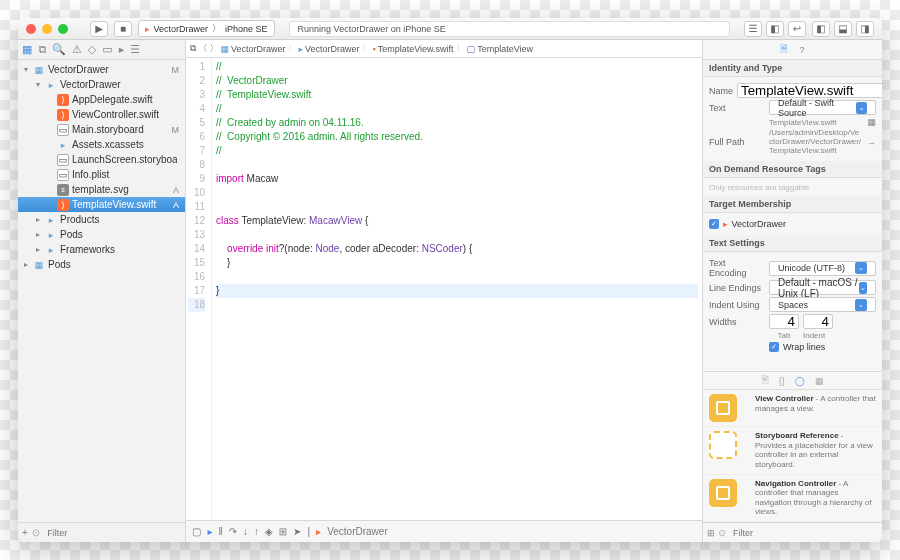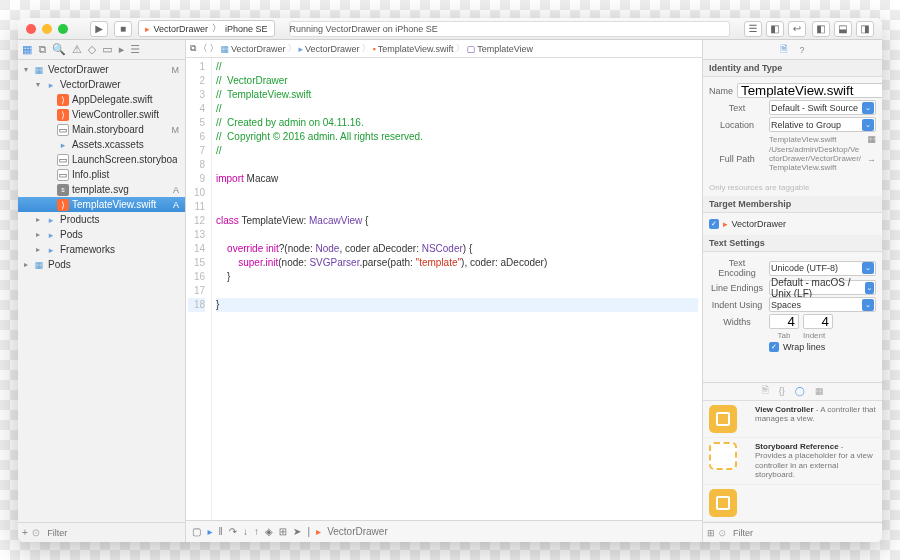--- a/index.html
+++ b/index.html
@@ -4,21 +4,21 @@
 <style>
 * { margin: 0; padding: 0; box-sizing: border-box; font-family: -apple-system, "Helvetica Neue", sans-serif; }
 body { background: repeating-conic-gradient(#eee 0% 25%, #fff 0% 50%) 50% / 20px 20px; width: 900px; height: 560px; padding: 18px; }
 .window { width: 864px; height: 524px; background: #f6f6f6; border-radius: 6px; box-shadow: 0 8px 30px rgba(0,0,0,0.25); overflow: hidden; display: flex; flex-direction: column; font-size: 10px; color: #333; }
 .titlebar { height: 22px; background: linear-gradient(#f9f9f9,#ececec); border-bottom: 1px solid #d0d0d0; display: flex; align-items: center; padding: 0 8px; gap: 6px; }
 .dot { width: 10px; height: 10px; border-radius: 50%; }
 .red { background: #ff5f57; } .yellow { background: #febc2e; } .green { background: #28c840; }
 .tb-btn { width: 18px; height: 16px; border: 1px solid #ccc; border-radius: 3px; background: #fff; display: flex; align-items: center; justify-content: center; color: #666; }
 .tb-group { display: flex; gap: 4px; align-items: center; }
 .tb-scheme { border: 1px solid #ccc; border-radius: 3px; background: #fff; padding: 1px 6px; display: flex; align-items: center; gap: 4px; font-size: 9px; }
-.tb-status { flex: 1; margin: 0 8px; background: #fff; border: 1px solid #ddd; border-radius: 3px; padding: 2px 0; font-size: 9px; color: #555; }
+.tb-status { flex: 1; margin: 0 8px; background: #fff; border: 1px solid #ddd; border-radius: 3px; padding: 2px 8px; font-size: 9px; color: #555; }
 .main { flex: 1; display: flex; overflow: hidden; }
 .nav { width: 168px; background: #f2f2f2; border-right: 1px solid #d8d8d8; display: flex; flex-direction: column; }
 .nav-tabs { height: 20px; border-bottom: 1px solid #d8d8d8; display: flex; align-items: center; padding: 0 4px; gap: 6px; }
 .nav-tabs span { color: #888; font-size: 11px; }
 .tree { flex: 1; overflow: auto; padding: 2px 0; }
 .tree-row { display: flex; align-items: center; height: 15px; padding-right: 4px; cursor: default; }
 .tree-row.sel { background: linear-gradient(#5aa7e8,#3d8fd9); color: #fff; }
 .disc { display: inline-block; width: 8px; text-align: center; color: #888; font-size: 8px; }
 .tree-row.sel .disc { color: #fff; }
 .ficon { width: 12px; height: 12px; margin: 0 3px; display: inline-flex; align-items: center; justify-content: center; font-size: 9px; }
@@ -41,23 +41,23 @@
 .lines div { height: 14px; line-height: 14px; white-space: pre; }
 .cur { background: #e8f3ff; }
 .kw { color: #c800a4; } .type { color: #6f41a7; } .str { color: #d12f1b; } .cmt { color: #1e9e33; }
 .debug { height: 22px; border-top: 1px solid #d8d8d8; background: #f6f6f6; display: flex; align-items: center; padding: 0 6px; gap: 6px; color: #777; }
 .insp { width: 180px; background: #f6f6f6; border-left: 1px solid #d8d8d8; display: flex; flex-direction: column; overflow: auto; font-size: 9px; }
 .insp-tabs { height: 20px; border-bottom: 1px solid #d8d8d8; display: flex; justify-content: center; align-items: center; gap: 12px; color: #888; }
 .insp-tabs .active { color: #4a90e2; }
 .sect-h { background: #f0f0f0; padding: 3px 6px; font-weight: 600; color: #555; border-bottom: 1px solid #ddd; }
 .sect { padding: 4px 6px; }
 .frow { display: flex; align-items: center; margin: 2px 0; gap: 4px; }
-.flab { width: 56px; text-align: center; color: #666; }
+.flab { width: 56px; text-align: left; color: #666; }
 .finput { flex: 1; background: #fff; border: 1px solid #ccc; border-radius: 2px; padding: 1px 3px; height: 15px; }
-.fsel { flex: 1; background: #fff; border: 1px solid #ccc; border-radius: 2px; padding: 1px 1px; height: 15px; display: flex; justify-content: space-between; align-items: center; }
+.fsel { flex: 1; background: #fff; border: 1px solid #ccc; border-radius: 2px; padding: 1px 8px; height: 15px; display: flex; justify-content: space-between; align-items: center; }
 .fsel .arr { background: #4a90e2; color: #fff; width: 12px; height: 12px; border-radius: 2px; display: flex; align-items: center; justify-content: center; font-size: 7px; }
 .small { font-size: 8px; color: #888; }
 .lib { border-top: 1px solid #d8d8d8; }
 .lib-tabs { height: 18px; display: flex; justify-content: center; align-items: center; gap: 10px; color: #aaa; border-bottom: 1px solid #ddd; }
 .lib-tabs .active { color: #4a90e2; }
 .lib-item { display: flex; padding: 4px 6px; gap: 18px; border-bottom: 1px solid #eee; }
 .lib-ico { width: 28px; height: 28px; border-radius: 5px; display: flex; align-items: center; justify-content: center; flex-shrink: 0; }
 .lib-ico.y1 { background: #f5bc42; }
 .lib-ico.y2 { background: #fff; border: 2px dashed #f5bc42; }
 .lib-desc { font-size: 8px; color: #777; line-height: 1.2; }
@@ -248,21 +248,20 @@
           <div><span class="cmt">//  Created by admin on 04.11.16.</span></div>
           <div><span class="cmt">//  Copyright © 2016 admin. All rights reserved.</span></div>
           <div><span class="cmt">//</span></div>
           <div></div>
           <div><span class="kw">import</span><span> Macaw</span></div>
           <div></div>
           <div></div>
           <div><span class="kw">class</span><span> TemplateView: </span><span class="type">MacawView</span><span> {</span></div>
           <div></div>
           <div><span class="kw">    override</span><span class="kw"> init</span><span>?(node: </span><span class="type">Node</span><span>, coder aDecoder: </span><span class="type">NSCoder</span><span>) {</span></div>
-          <div><span class="kw">        super</span><span>.</span><span class="kw">init</span><span>(node: </span><span class="type">SVGParser</span><span>.parse(path: </span><span class="str">"template"</span><span>), coder: aDecoder)</span></div>
           <div>    }</div>
           <div></div>
           <div class="cur">}</div>
         </div>
       </div>
       <div class="debug">
         <span>▢</span>
         <span style="color:#4a90e2">▸</span>
         <span>‖</span>
         <span>↷</span>
@@ -289,37 +288,31 @@
             <input class="finput" value="TemplateView.swift" style="">
           </div>
         <div class="frow">
             <span class="flab">Text</span>
             <div class="fsel">
               <span>Default - Swift Source</span>
               <span class="arr">⌄</span>
             </div>
           </div>
         <div class="frow">
-            <span class="flab">Location</span>
-            <div class="fsel">
-              <span>Relative to Group</span>
-              <span class="arr">⌄</span>
-            </div>
-          </div>
-        <div class="frow">
             <span class="flab"></span>
             <span class="small">TemplateView.swift</span>
             <span style="margin-left:auto;color:#888">▦</span>
           </div>
         <div class="frow">
             <span class="flab">Full Path</span>
             <span class="small" style="flex:1;word-break:break-all;line-height:1.1">/Users/admin/Desktop/VectorDrawer/VectorDrawer/TemplateView.swift</span>
             <span style="color:#888">→</span>
           </div>
       </div>
+      <div class="sect-h">On Demand Resource Tags</div>
       <div class="sect"><span class="small" style="color:#bbb">Only resources are taggable</span></div>
       <div class="sect-h">Target Membership</div>
       <div class="sect">
           <div class="frow">
             <span class="chk">✓</span>
             <span style="color:#ff6b35">▸</span>
             <span>VectorDrawer</span>
           </div>
         </div>
       <div class="sect-h">Text Settings</div>
@@ -379,20 +372,21 @@
             <div class="lib-item">
               <div class="lib-ico y2">
                 <div style="width:14px;height:14px;border:2px solid #fff;border-radius:2px"></div>
               </div>
               <div class="lib-desc"><b>Storyboard Reference</b> - Provides a placeholder for a view controller in an external storyboard.</div>
             </div>
             <div class="lib-item">
               <div class="lib-ico y1">
                 <div style="width:14px;height:14px;border:2px solid #fff;border-radius:2px"></div>
               </div>
+              <div class="lib-desc"><b>Navigation Controller</b> - A controller that manages navigation through a hierarchy of views.</div>
             </div>
           </div>
         <div class="lib-bottom">
           <span style="color:#888">⊞</span>
           <span style="color:#aaa">⊙</span>
           <input class="finput" style="border: none; background: transparent; font-size: 9px; color: rgb(170, 170, 170);" placeholder="Filter">
         </div>
       </div>
     </div>
 

